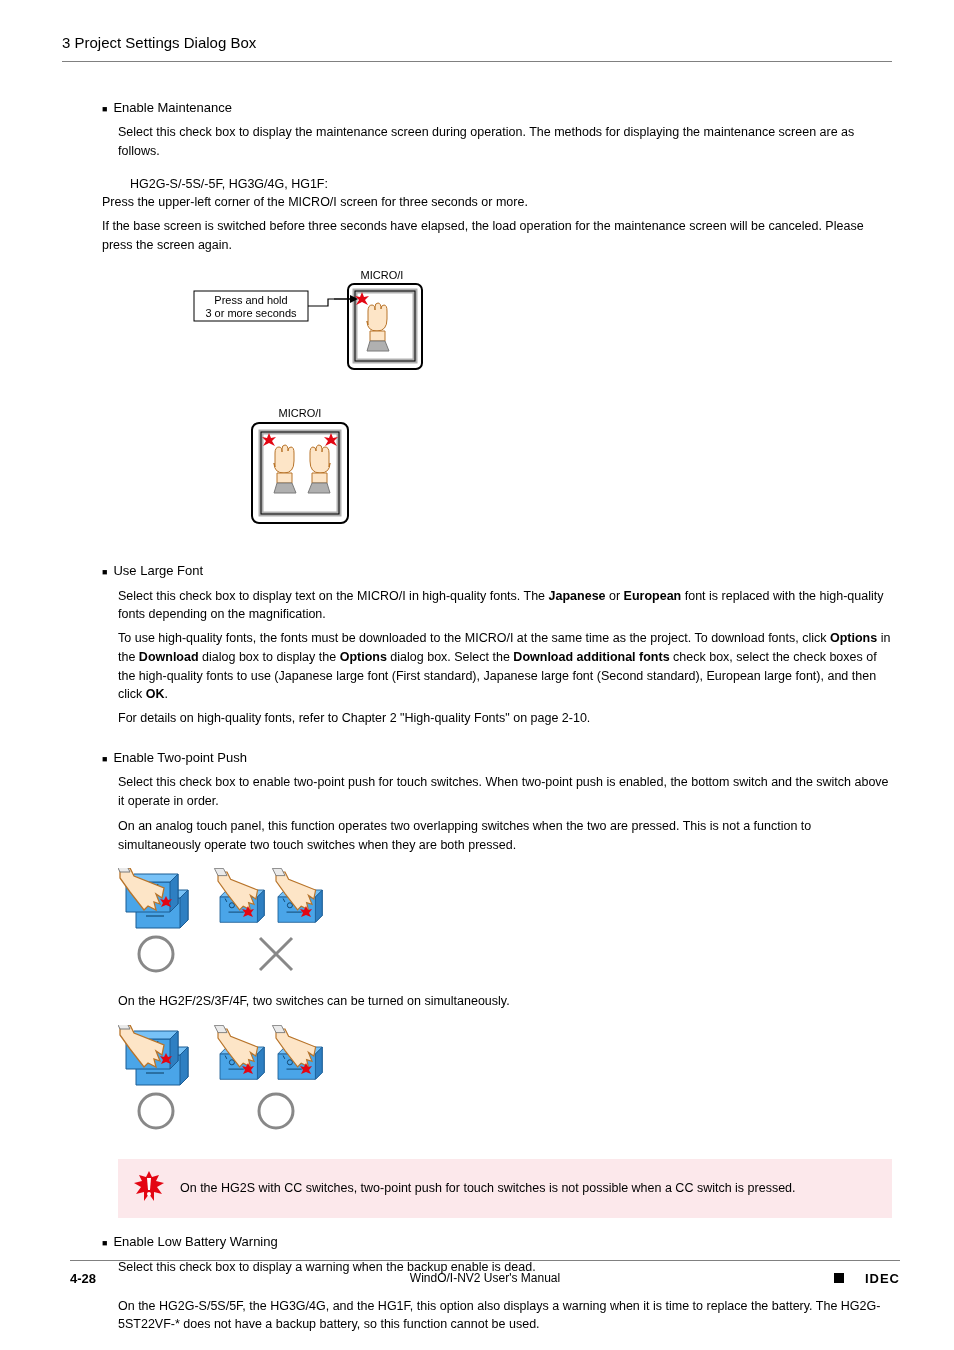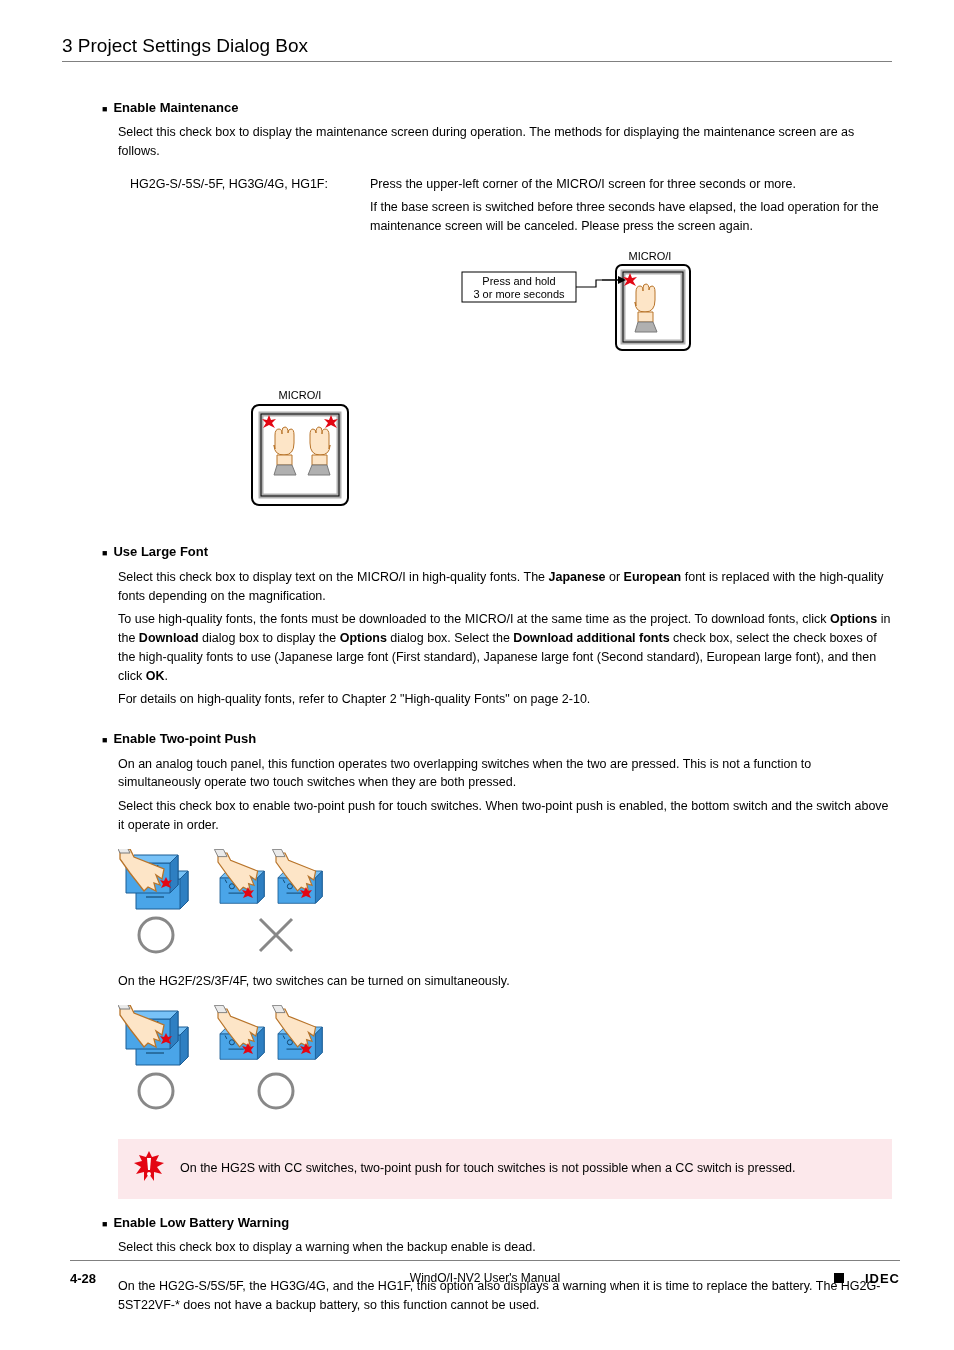--- a/index.html
+++ b/index.html
@@ -7,29 +7,29 @@
       font-family: Arial, Helvetica, sans-serif;
       font-size: 12.5px;
       color: #000;
       background: #fff;
       width: 954px;
       height: 1350px;
       position: relative;
       line-height: 1.5;
     }
     .page { padding: 32px 62px 0 62px; }
-    .header-title { font-size: 19px; }
+    .header-title { font-size: 15px; margin-bottom: 6px; }
     .header-rule { border: none; border-top: 1px solid #808080; margin-bottom: 36px; }
     .content { padding-left: 40px; }
     .section-row { display: flex; align-items: baseline; margin-top: 4px; }
     .bullet { font-size: 9px; margin-right: 6px; line-height: 1.7; }
-    .section-title { font-weight: bold; font-size: 13px; }
+    .section-title { font-weight: normal; font-size: 13px; }
     .section-body { padding-left: 16px; margin-top: 6px; }
     .section-body p { margin-bottom: 5px; }
-    .two-col { display: flex; margin-top: 14px; }
+    .two-col { display: flex; margin-top: 14px; flex-direction: column; }
     .col-label { width: 268px; padding-left: 28px; flex-shrink: 0; }
     .col-text { flex: 1; }
     .col-text p { margin-bottom: 5px; }
     .figure-wrap { margin-top: 14px; margin-bottom: 8px; }
     .sec-gap { margin-top: 20px; }
     .warn-box {
       background: #fce8eb;
       margin: 18px 0 14px 16px;
       padding: 10px 14px 10px 14px;
       display: flex;
@@ -152,22 +152,22 @@
         <span>To use high-quality fonts, the fonts must be downloaded to the MICRO/I at the same time as the project. To download fonts, click </span><b>Options</b><span> in the </span><b>Download</b><span> dialog box to display the </span><b>Options</b><span> dialog box. Select the </span><b>Download additional fonts</b><span> check box, select the check boxes of the high-quality fonts to use (Japanese large font (First standard), Japanese large font (Second standard), European large font), and then click </span><b>OK</b><span>.</span>
       </p>
       <p>For details on high-quality fonts, refer to Chapter 2 "High-quality Fonts" on page 2-10.</p>
     </div>
 
     <div class="section-row sec-gap">
       <span class="bullet">■</span>
       <span class="section-title">Enable Two-point Push</span>
     </div>
     <div class="section-body">
+      <p>Select this check box to enable two-point push for touch switches. When two-point push is enabled, the bottom switch and the switch above it operate in order.</p>
       <p style="margin-top:6px;">On an analog touch panel, this function operates two overlapping switches when the two are pressed. This is not a function to simultaneously operate two touch switches when they are both pressed.</p>
-      <p>Select this check box to enable two-point push for touch switches. When two-point push is enabled, the bottom switch and the switch above it operate in order.</p>
     </div>
 
     <div class="illus-row">
       <svg width="230" height="110" viewBox="0 0 230 110">
         <defs>
           <g id="touchtile">
             <path d="M 0 8 L 44 8 L 52 0 L 52 30 L 44 38 L 0 38 Z" fill="#4AA5E8" stroke="#1B5C94" stroke-width="1"></path>
             <path d="M 44 8 L 52 0 L 52 30 L 44 38 Z" fill="#2E7FC2" stroke="#1B5C94" stroke-width="1"></path>
             <path d="M 0 8 L 8 0 L 52 0 L 44 8 Z" fill="#78C2F7" stroke="#1B5C94" stroke-width="1"></path>
             <circle cx="14" cy="18" r="3" fill="none" stroke="#0a3a5f" stroke-width="1"></circle>

